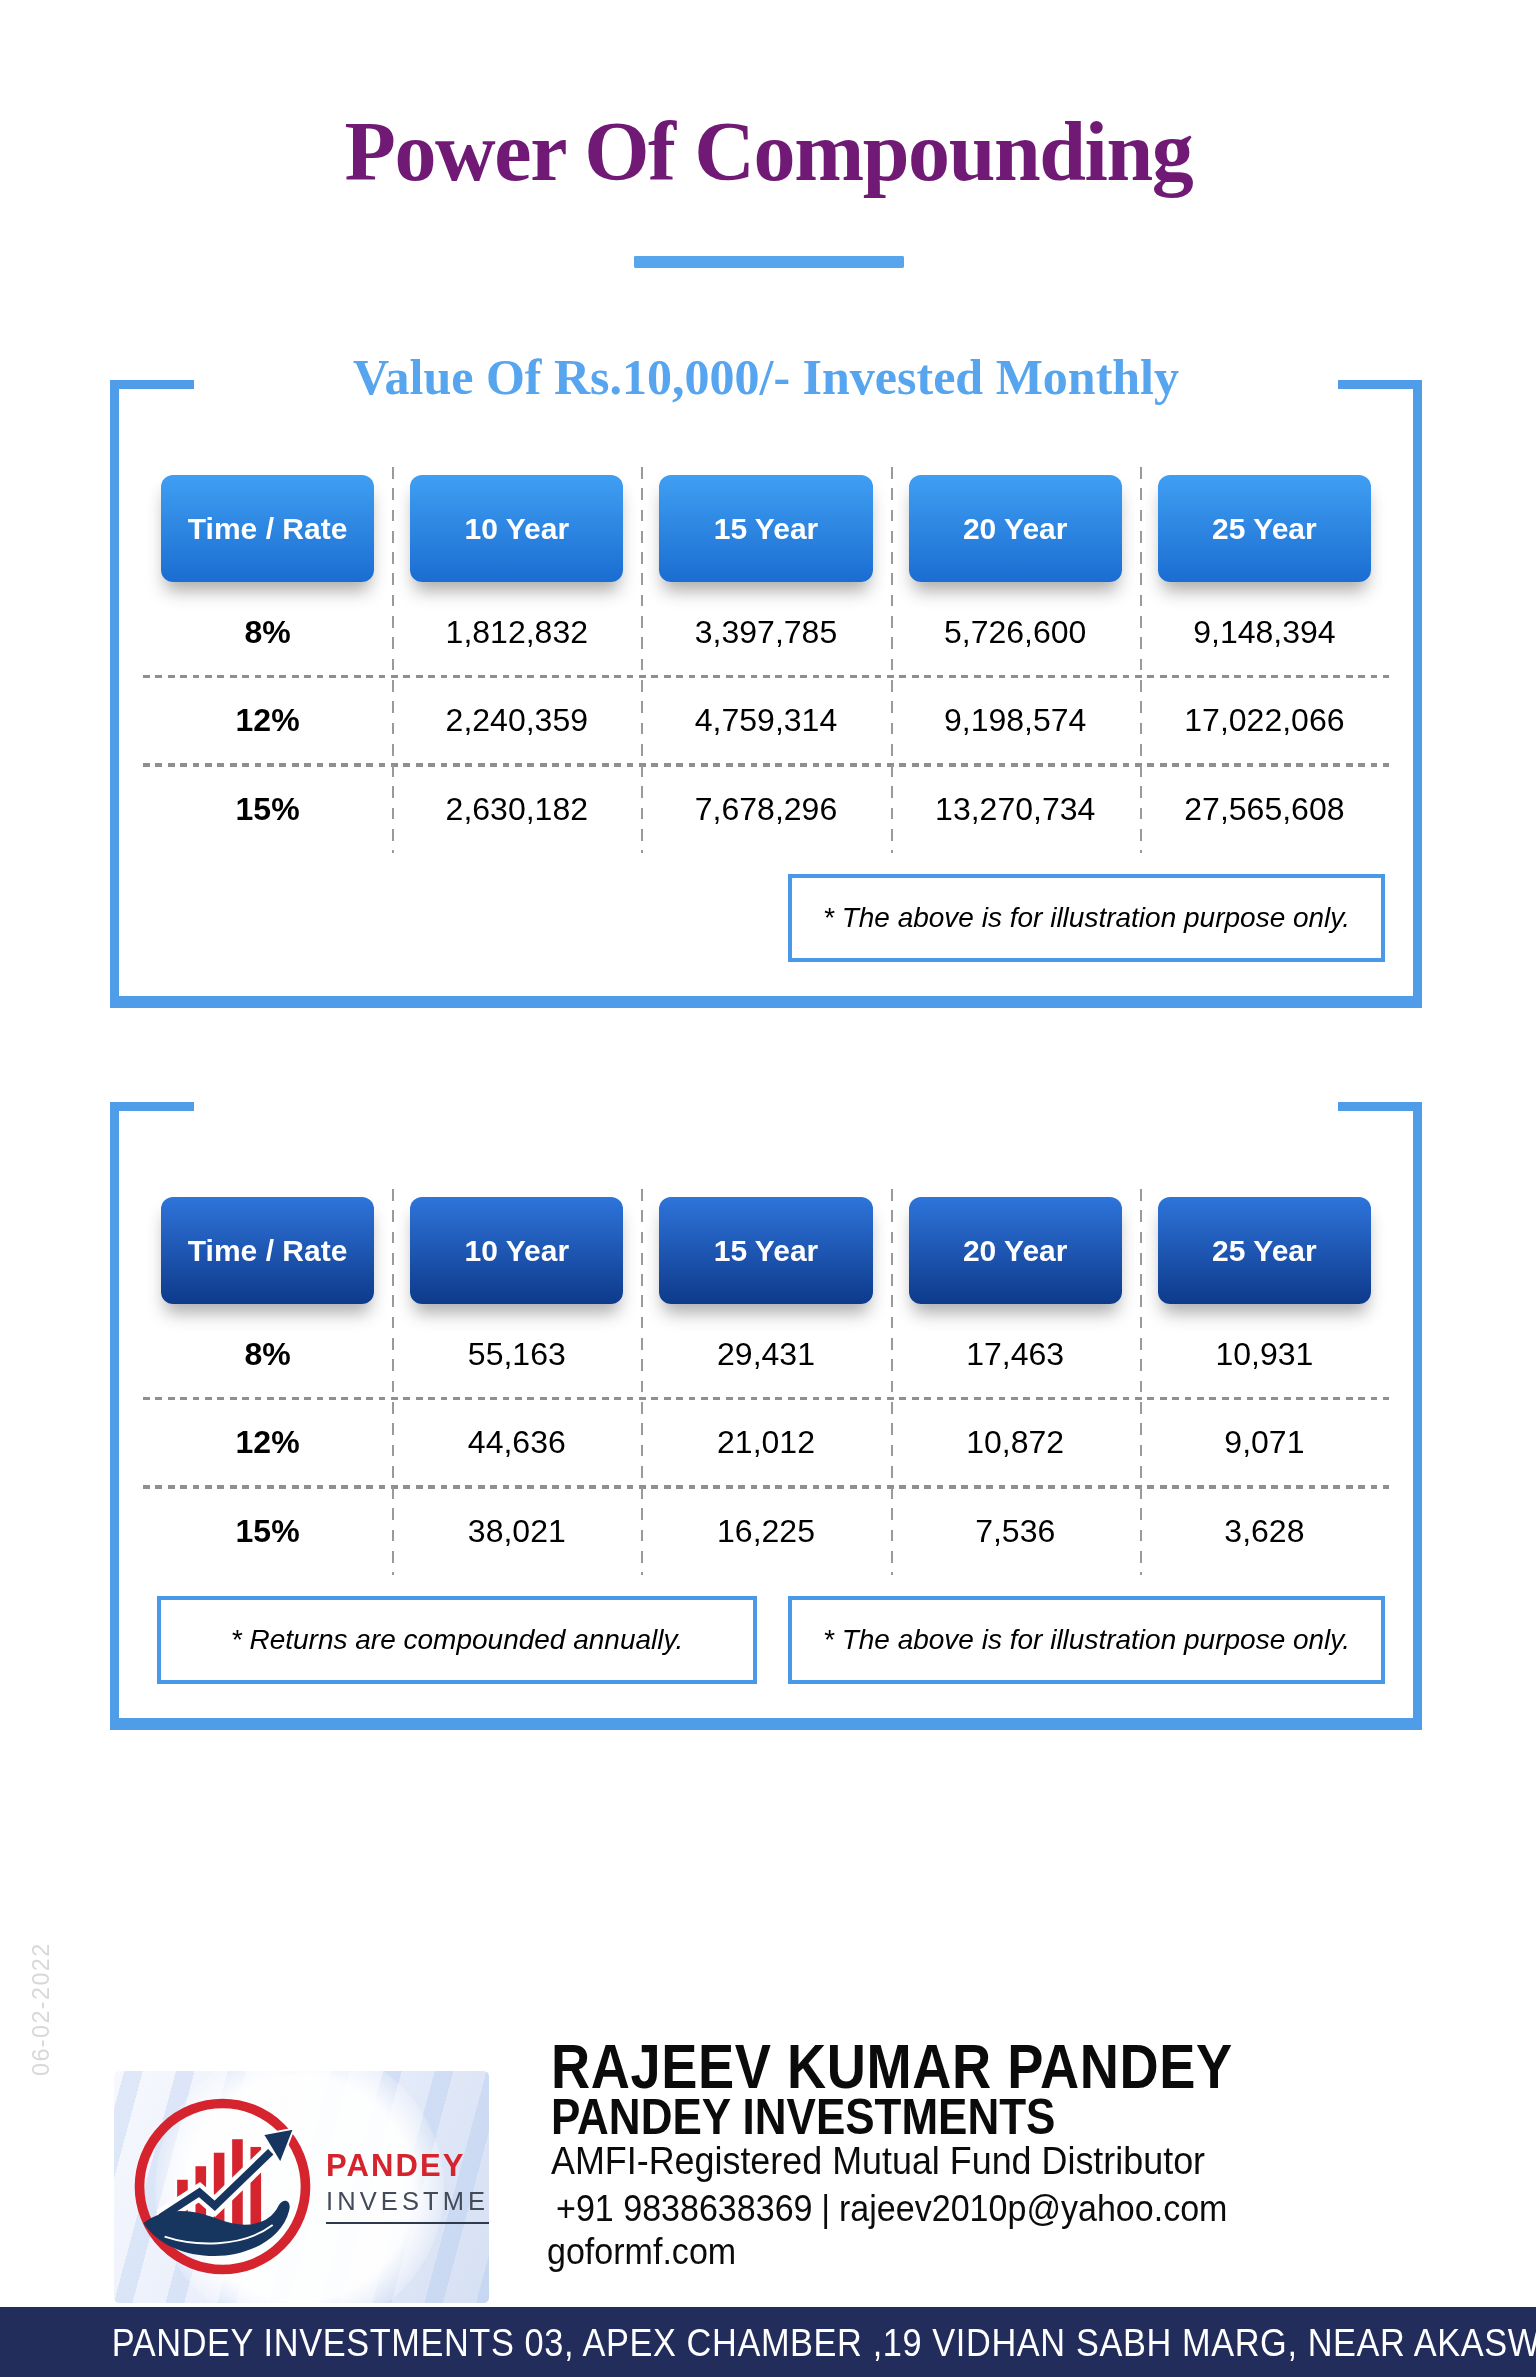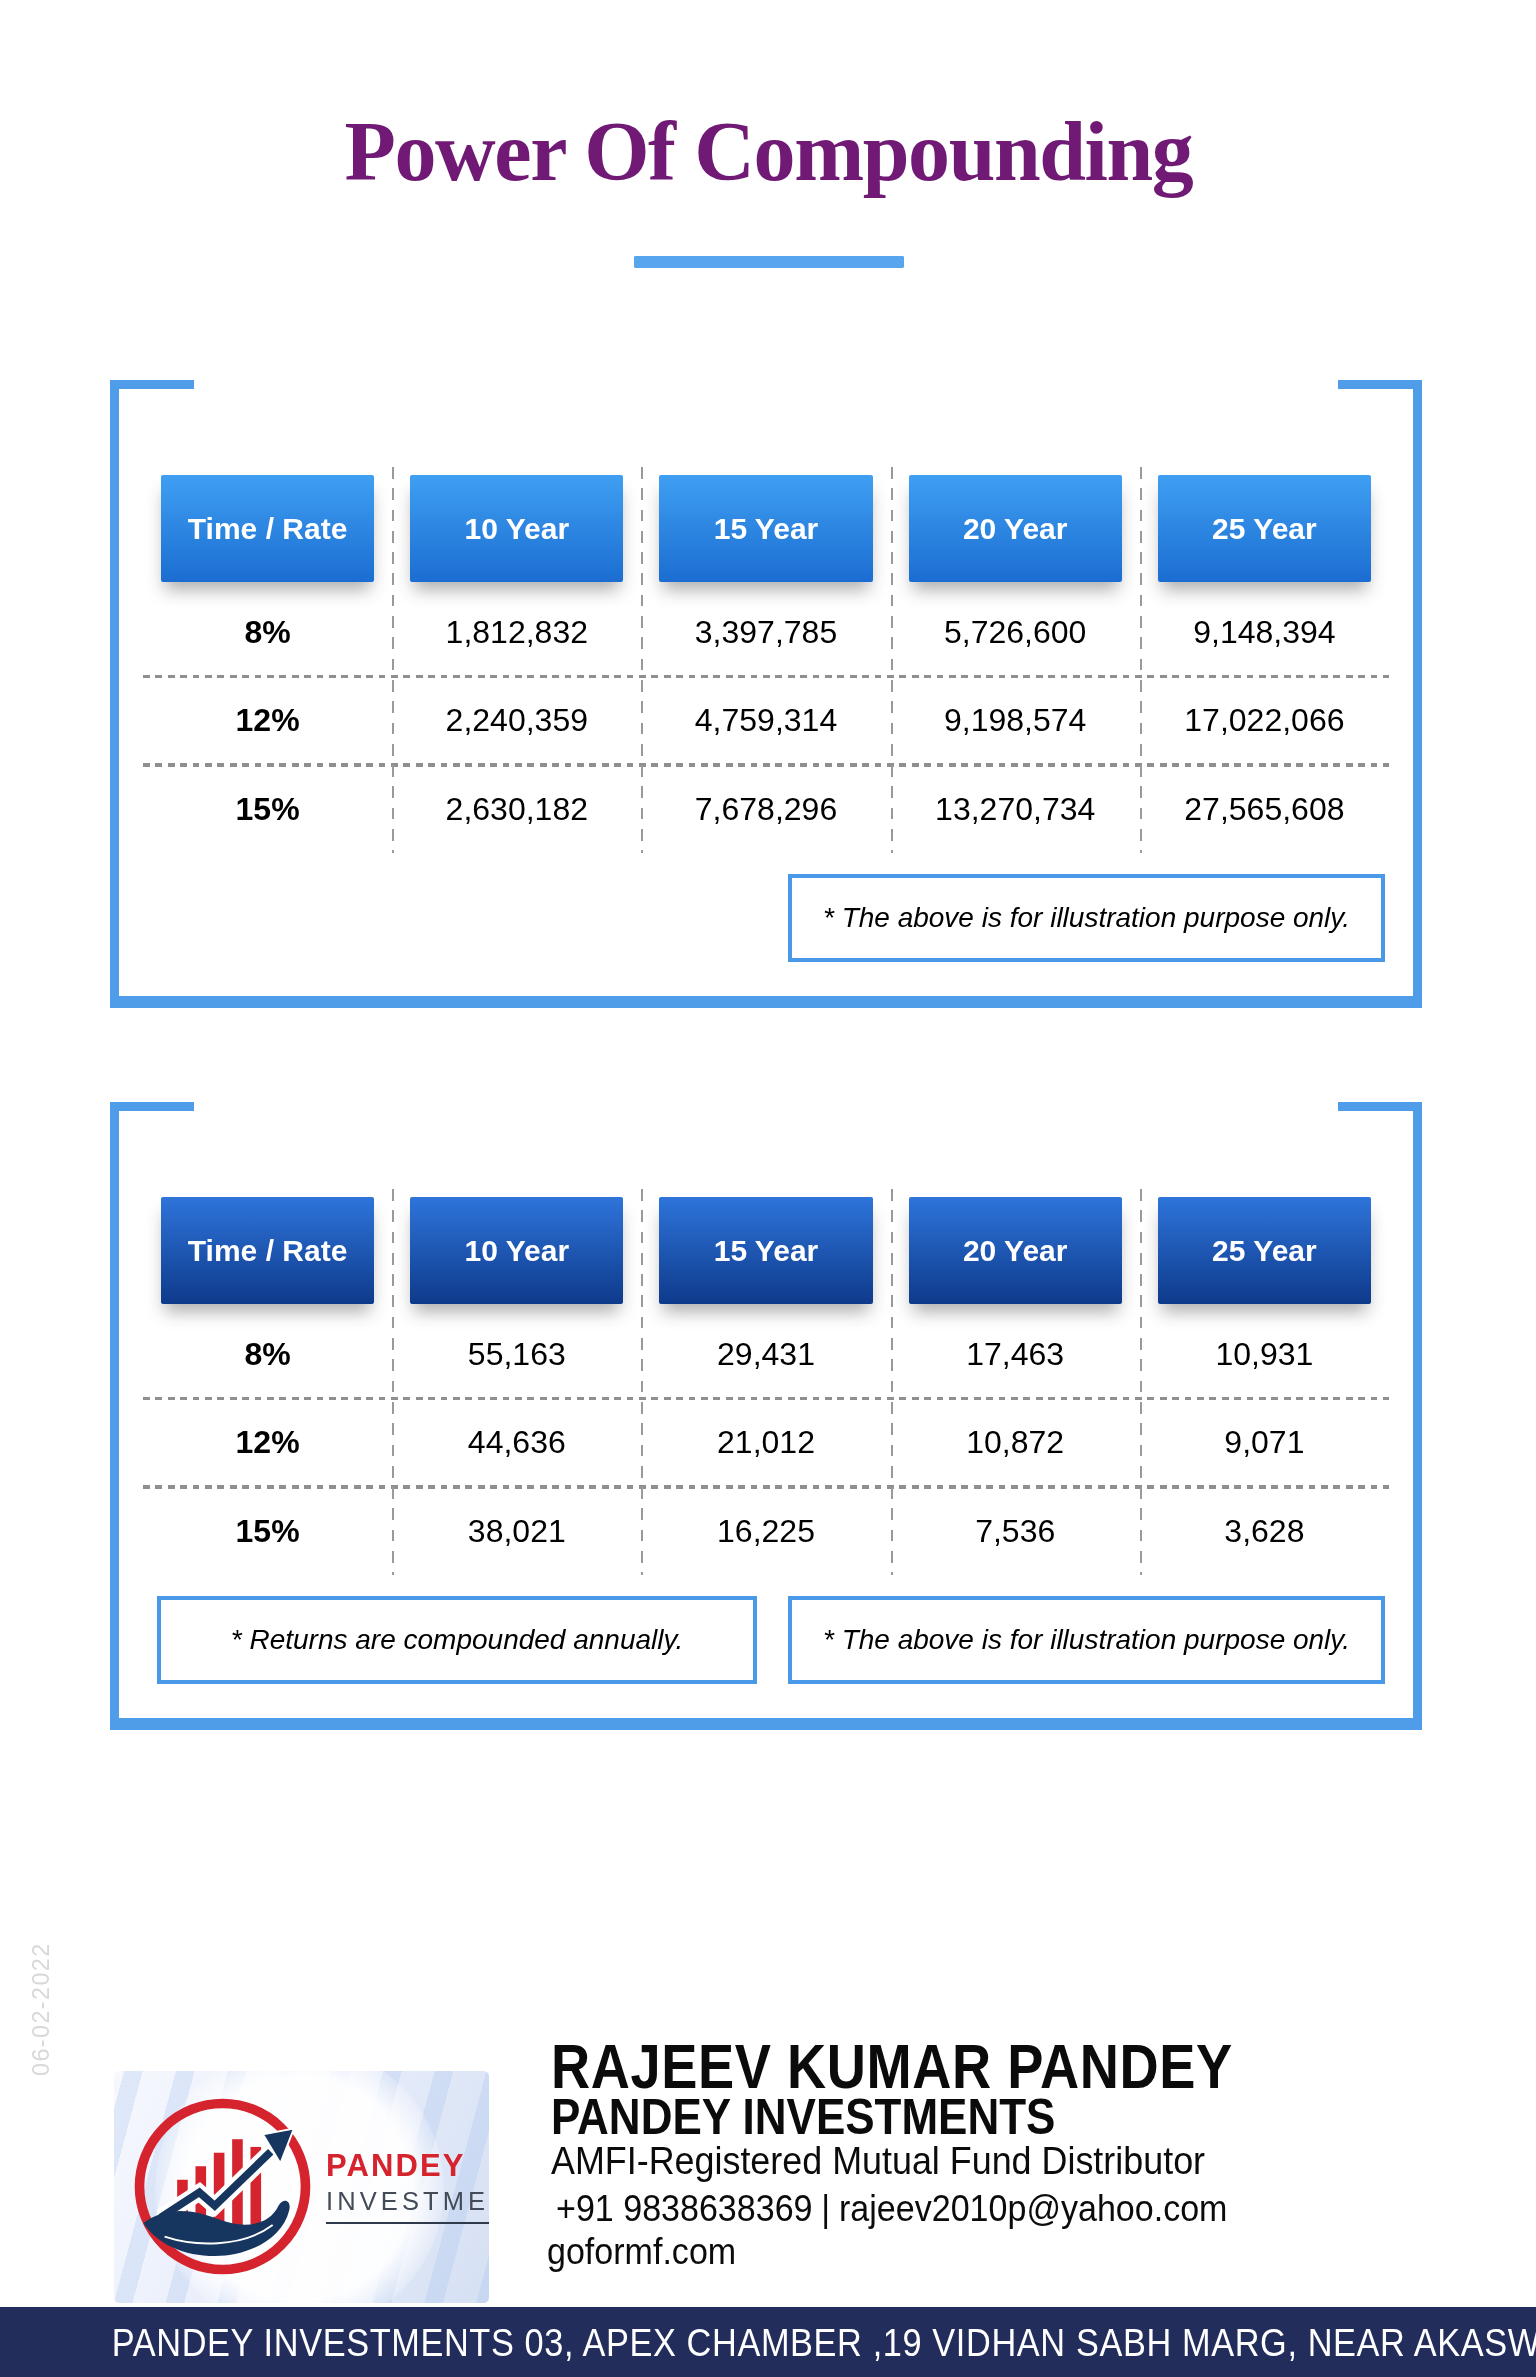--- a/index.html
+++ b/index.html
@@ -25,21 +25,21 @@
   .panel-title{position:absolute;top:-32px;left:0;width:100%;text-align:center;
     font-family:"Liberation Serif",serif;font-weight:700;font-size:50px;color:#57a5ee;}
 
   
   .tablewrap{position:absolute;left:33px;right:33px;top:87px;height:386px;}
   .vsep{position:absolute;top:0;bottom:0;width:2.1px;
     background:repeating-linear-gradient(180deg,#9a9a9a 0 11.7px,transparent 11.7px 21.3px);}
   .v1{left:20%;} .v2{left:40%;} .v3{left:60%;} .v4{left:80%;}
 
   .thead{display:grid;grid-template-columns:repeat(5,1fr);height:123px;}
-  .hcell{margin:8px 18px;border-radius:2px;display:flex;align-items:center;justify-content:center;
+  .hcell{margin:8px 18px;border-radius:12px;display:flex;align-items:center;justify-content:center;
     color:#fff;font-weight:700;font-size:30px;box-shadow:0 12.4px 16.5px -4.1px rgba(40,40,40,.38);}
   .p1 .hcell{background:linear-gradient(180deg,#3f9ff2 0%,#1b6dd1 100%);}
   .p2 .hcell{background:linear-gradient(180deg,#2e74da 0%,#0e3a8b 100%);}
 
   .trow{display:grid;grid-template-columns:repeat(5,1fr);height:85px;
     align-items:center;text-align:center;font-size:32px;color:#000;}
   .trow .rate{font-weight:700;}
   .hline{height:3.4px;background:repeating-linear-gradient(90deg,#8f8f8f 0 6.9px,transparent 6.9px 12.4px);}
 
   
@@ -92,20 +92,21 @@
   <div class="main-title">Power Of Compounding</div>
   <div class="title-underline"></div>
 
   <div class="panel p1">
     <div class="fr fr-left"></div>
     <div class="fr fr-right"></div>
     <div class="fr fr-bottom"></div>
     <div class="fr fr-tl"></div>
     <div class="fr fr-tr"></div>
 
+    <div class="panel-title">Value Of Rs.10,000/- Invested Monthly</div>
 
     <div class="tablewrap">
       <div class="vsep v1"></div>
       <div class="vsep v2"></div>
       <div class="vsep v3"></div>
       <div class="vsep v4"></div>
 
       <div class="thead">
         <div class="hcell">Time / Rate</div>
         <div class="hcell">10 Year</div>

